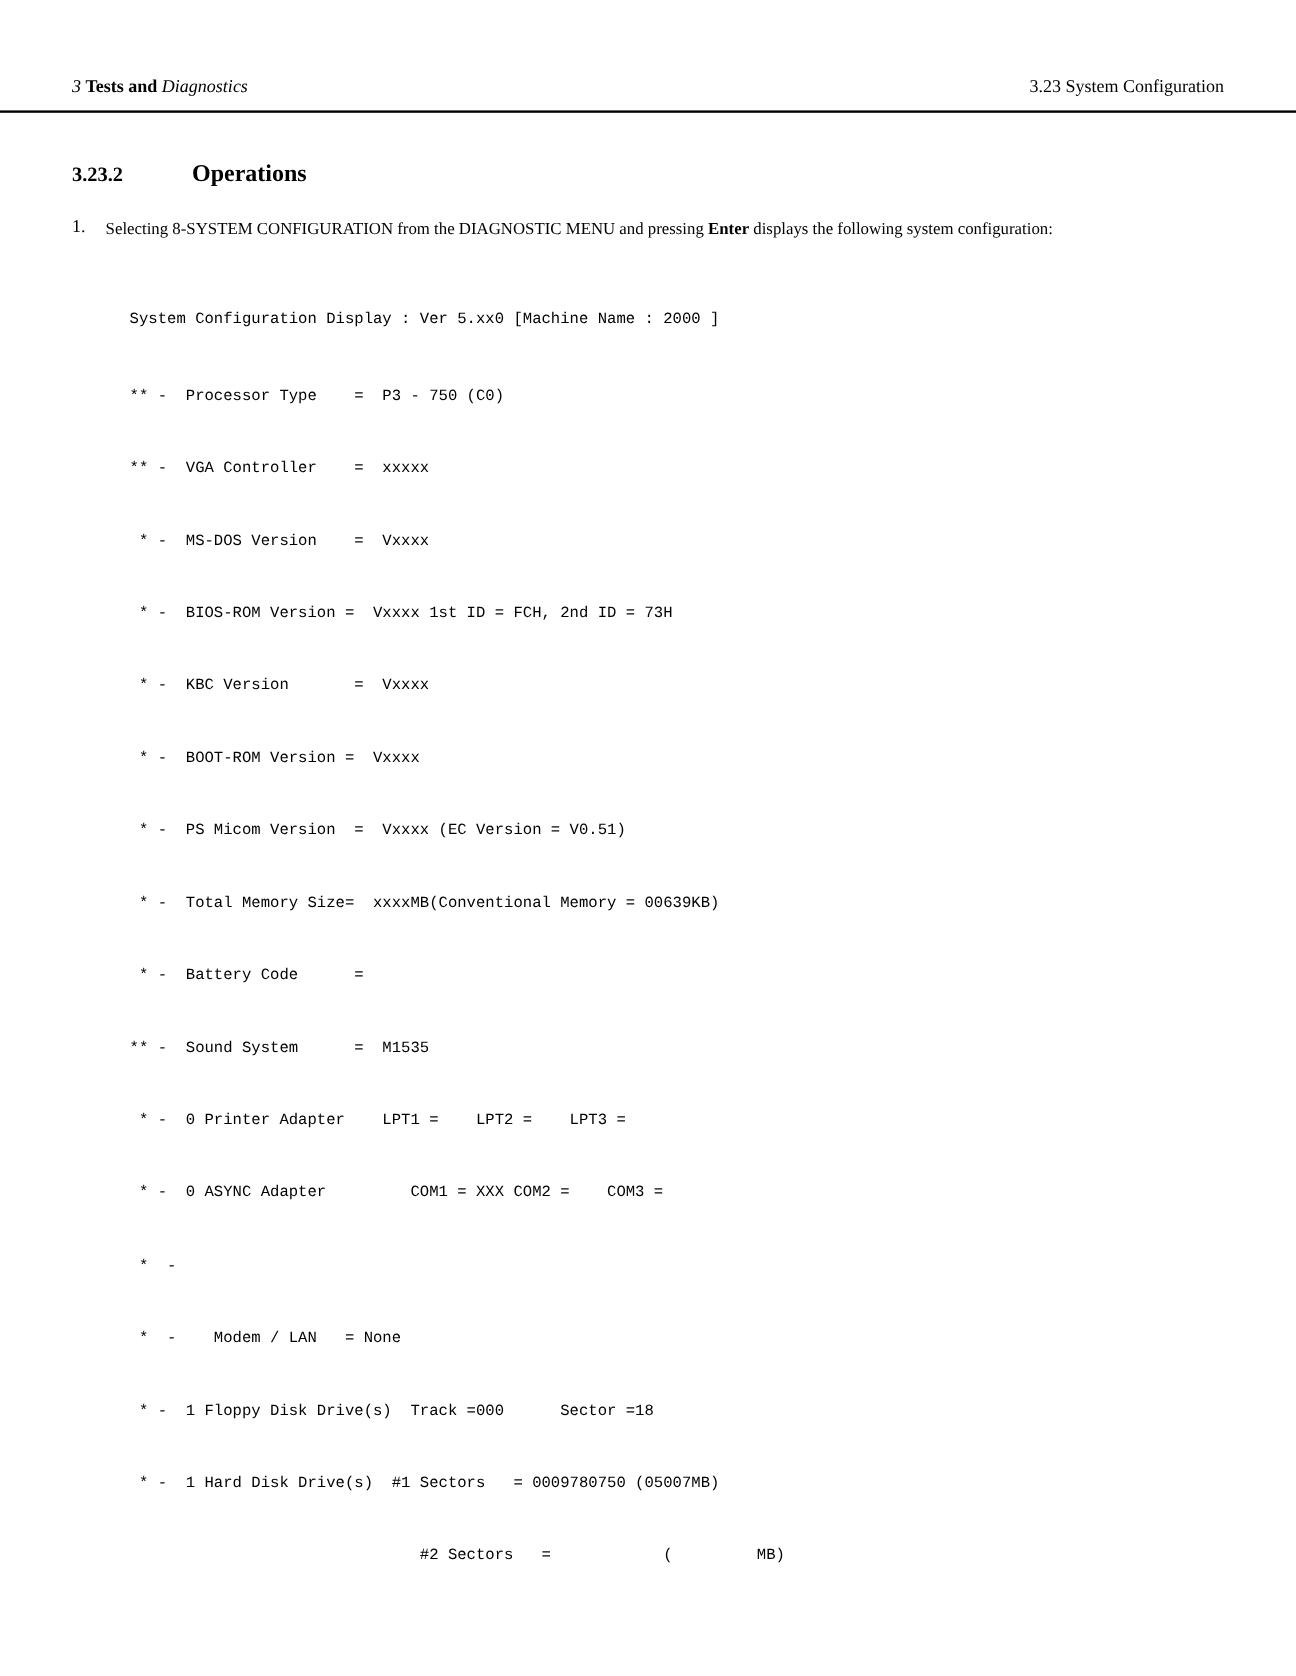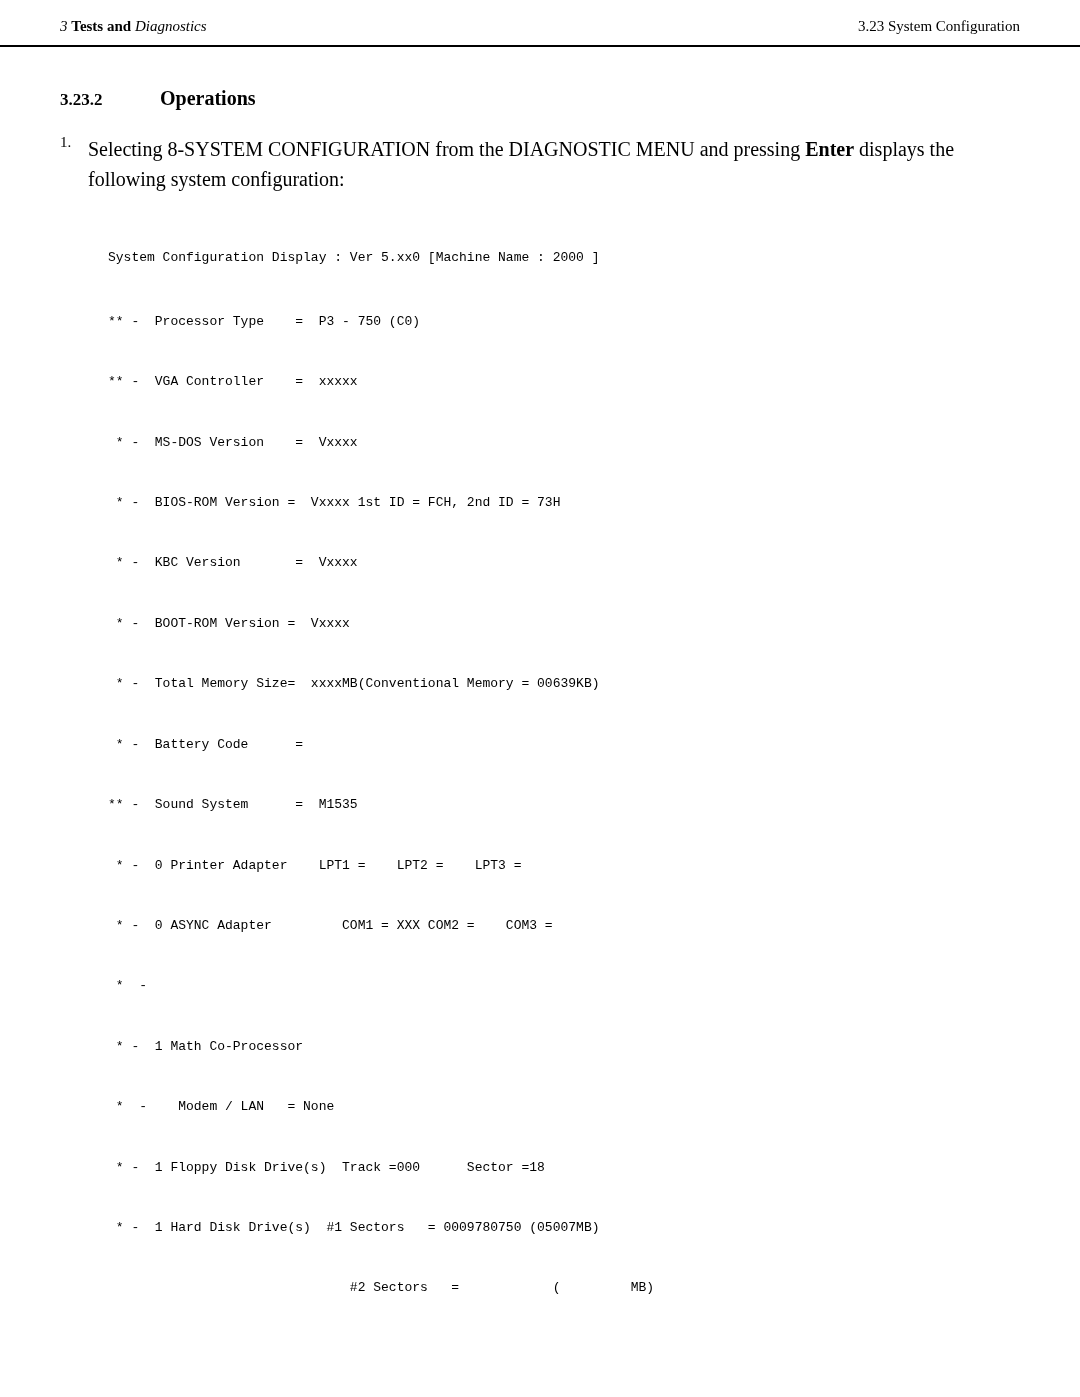--- a/index.html
+++ b/index.html
@@ -31,20 +31,21 @@
       display: flex;
       justify-content: space-between;
       align-items: flex-end;
       padding: 18px 60px 10px 60px;
       border-bottom: 2px solid #000000;
     }
 
     .header-left {
       font-size: 15px;
       font-style: italic;
+      margin-top: 47px;
     }
 
     .header-left span.bold-text {
       font-weight: bold;
       font-style: normal;
     }
 
     .header-left span.italic-text {
       font-style: italic;
     }
@@ -96,21 +97,21 @@
     .list-number {
       min-width: 28px;
       font-size: 15px;
     }
 
     .list-content {
       flex: 1;
     }
 
     .list-content p {
-      font-size: 20px;
+      font-size: 14px;
       line-height: 1.5;
       margin-bottom: 12px;
     }
 
     .bold-inline {
       font-weight: bold;
     }
 
     
     .code-block {
@@ -160,27 +161,27 @@
             <span>Selecting 8-SYSTEM CONFIGURATION from the DIAGNOSTIC MENU and pressing </span><span class="bold-inline">Enter</span><span> displays the following system configuration:</span>
           </p>
           <div class="code-block">
             <div class="code-header">System Configuration Display : Ver 5.xx0 [Machine Name : 2000 ]</div>
             <div>** -  Processor Type    =  P3 - 750 (C0)</div>
             <div>** -  VGA Controller    =  xxxxx</div>
             <div> * -  MS-DOS Version    =  Vxxxx</div>
             <div> * -  BIOS-ROM Version =  Vxxxx 1st ID = FCH, 2nd ID = 73H</div>
             <div> * -  KBC Version       =  Vxxxx</div>
             <div> * -  BOOT-ROM Version =  Vxxxx</div>
+            <div> * -  PS Micom Version  =  Vxxxx (EC Version = V0.51)</div>
             <div> * -  Total Memory Size=  xxxxMB(Conventional Memory = 00639KB)</div>
             <div> * -  Battery Code      =</div>
             <div>** -  Sound System      =  M1535</div>
             <div> * -  0 Printer Adapter    LPT1 =    LPT2 =    LPT3 =</div>
             <div> * -  0 ASYNC Adapter         COM1 = XXX COM2 =    COM3 =</div>
             <div> *  -</div>
-            <div> * -  1 Math Co-Processor</div>
             <div> *  -    Modem / LAN   = None</div>
             <div> * -  1 Floppy Disk Drive(s)  Track =000      Sector =18</div>
             <div> * -  1 Hard Disk Drive(s)  #1 Sectors   = 0009780750 (05007MB)</div>
             <div>                               #2 Sectors   =            (         MB)</div>
             
             
           </div>
         </div>
       </li>
 

